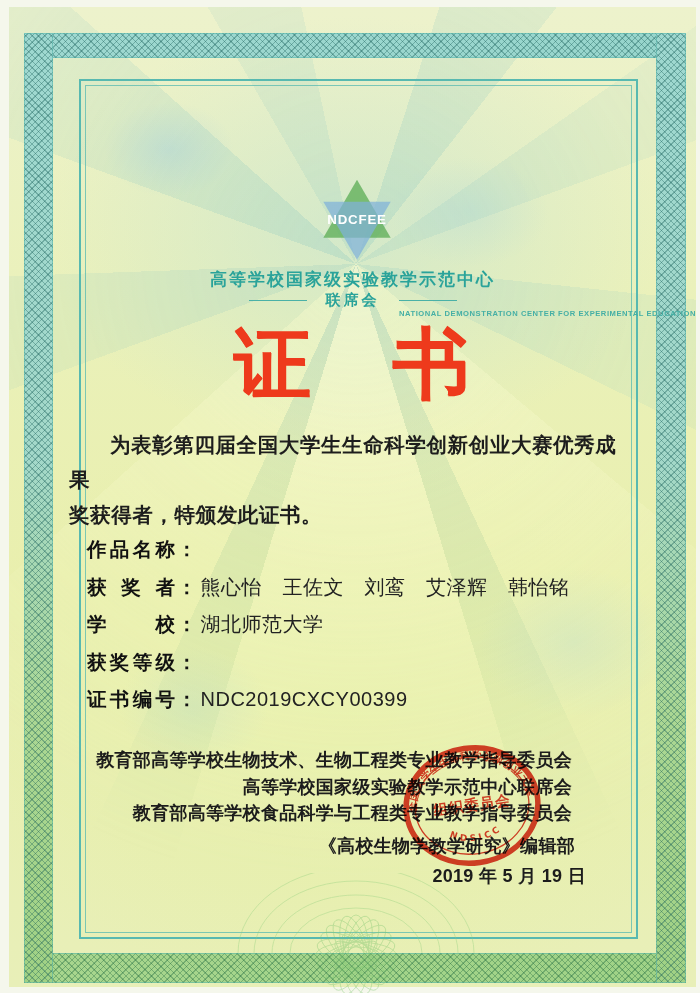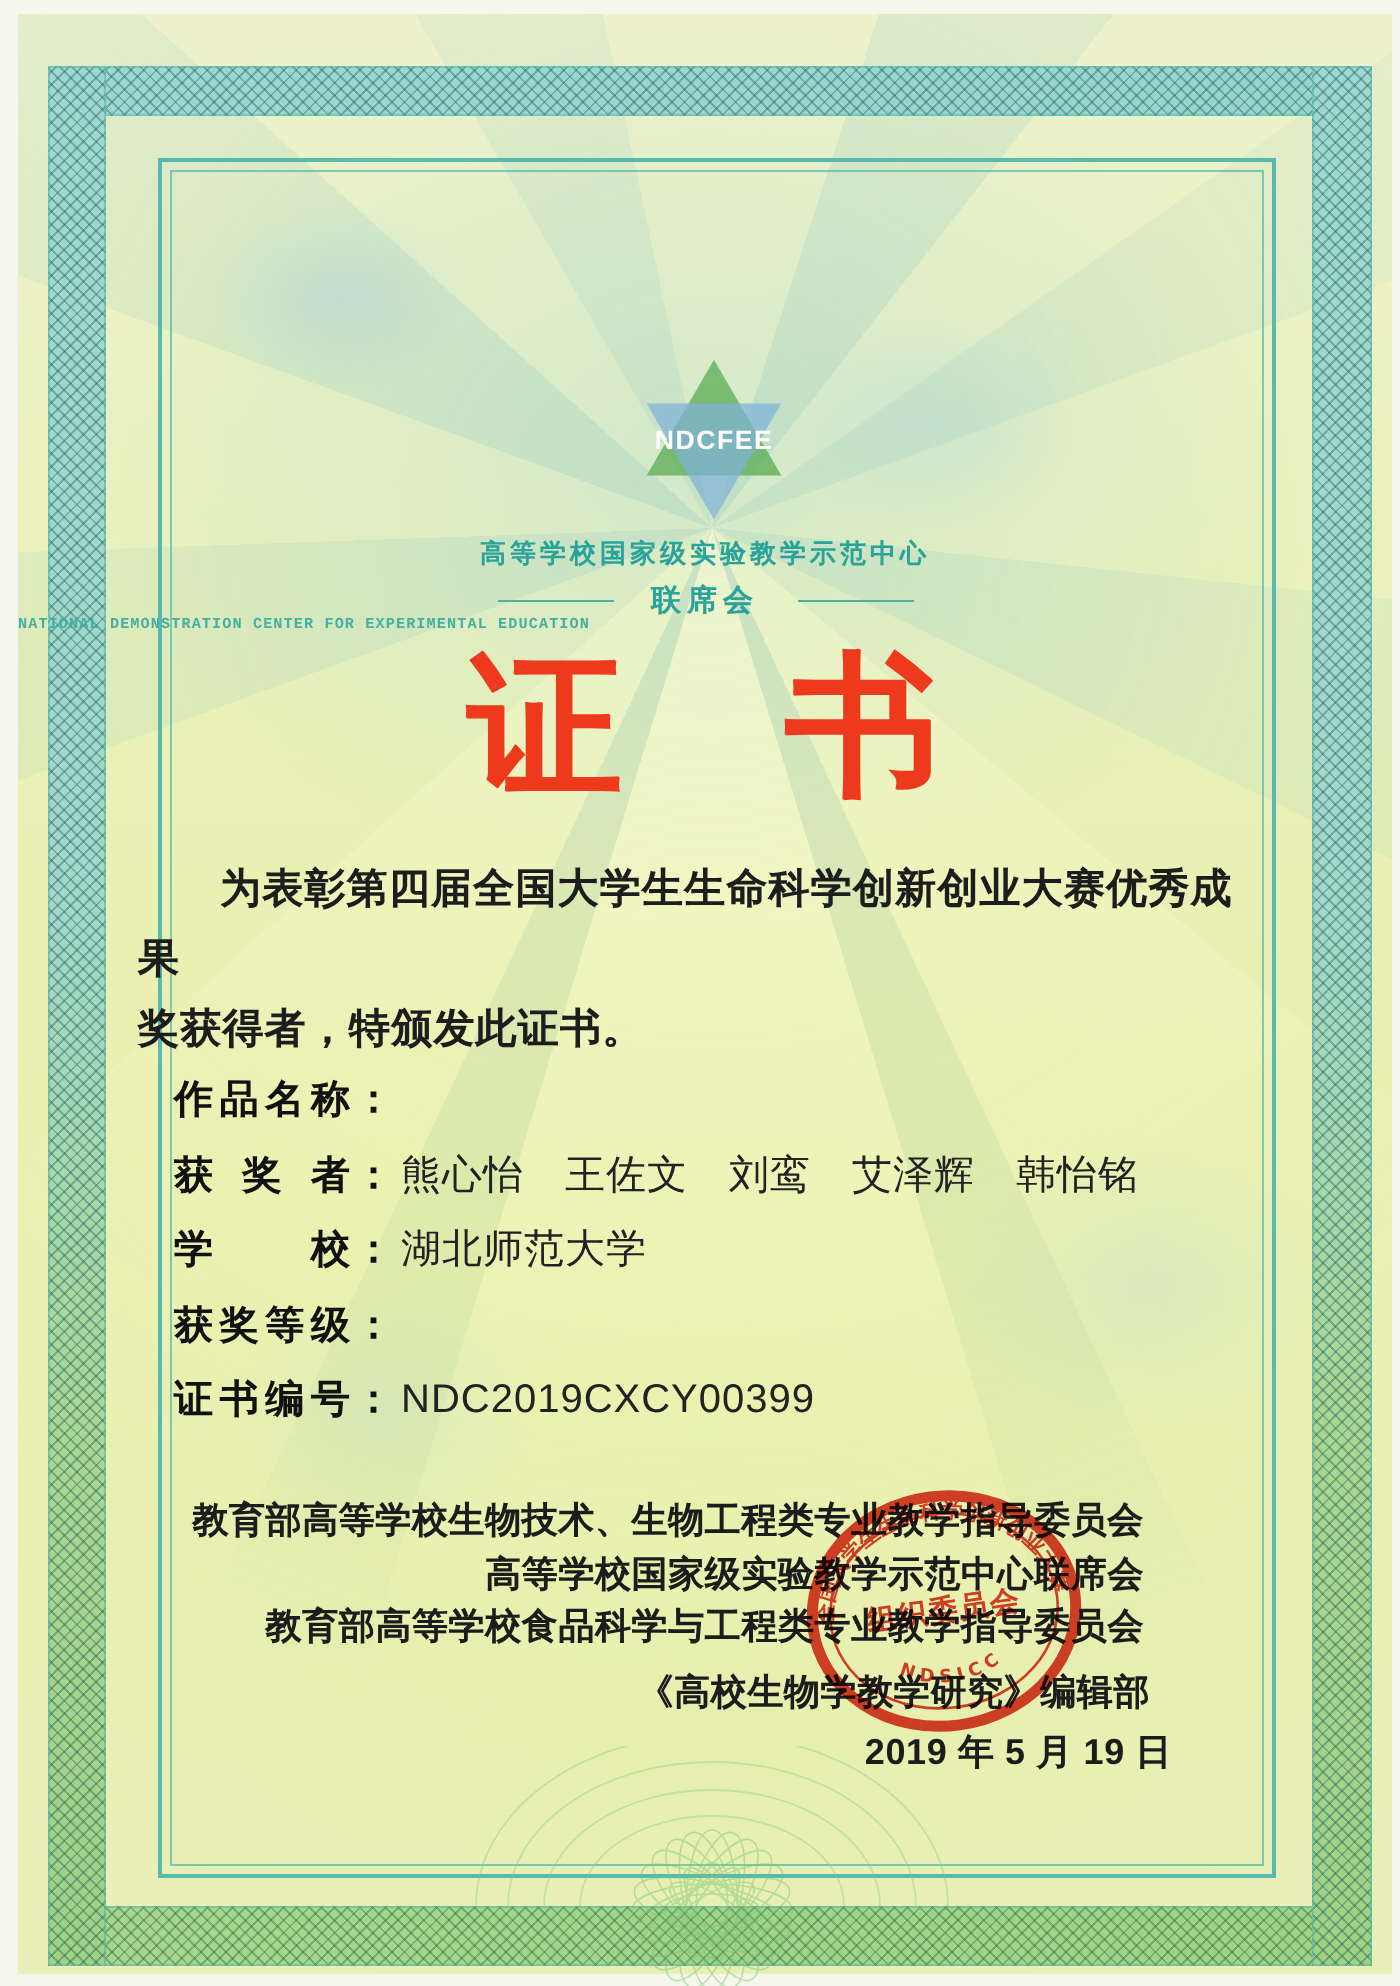--- a/index.html
+++ b/index.html
@@ -71,31 +71,31 @@
   .blob{position:absolute;pointer-events:none;border-radius:50%;}
   .blob1{left:95px;top:95px;width:130px;height:95px;background:radial-gradient(closest-side,rgba(150,200,230,0.30),transparent);}
   .blob2{left:380px;top:150px;width:160px;height:110px;background:radial-gradient(closest-side,rgba(150,205,228,0.22),transparent);}
   .blob3{left:470px;top:560px;width:190px;height:150px;background:radial-gradient(closest-side,rgba(150,205,228,0.20),transparent);}
   .blob4{left:110px;top:640px;width:150px;height:120px;background:radial-gradient(closest-side,rgba(150,205,228,0.16),transparent);}
 
   
   .logo{position:absolute;left:301px;top:166px;width:94px;height:92px;}
   .org-name{
     position:absolute;left:0;right:0;top:261px;text-align:center;
-    font-size:13px;font-weight:600;letter-spacing:2px;color:#2aa39a;
+    font-size:17px;font-weight:600;letter-spacing:2px;color:#2aa39a;
   }
   .org-sub{
     position:absolute;left:0;right:0;top:284px;
     display:flex;align-items:center;justify-content:center;gap:19px;
     font-size:15px;font-weight:600;letter-spacing:3px;color:#2aa39a;
   }
   .org-sub .line{width:58px;height:0;border-top:1.5px solid #4ab1a7;}
   .org-en{
-    position:absolute;left:0;right:0;top:302px;text-align:left;
-    font-size:7.6px;font-weight:600;letter-spacing:0.55px;color:#45afa5;font-family:Liberation Mono, monospace;
+    position:absolute;left:0;right:0;top:302px;text-align:right;
+    font-size:7.6px;font-weight:600;letter-spacing:0.55px;color:#45afa5;
   }
   
   .title{
     position:absolute;left:0;right:0;top:306px;text-align:center;
     font-size:77px;line-height:100px;font-weight:900;color:#ee3a1c;
     word-spacing:56px;letter-spacing:2px;
     text-shadow:0.5px 0.5px 0 #ee3a1c;
   }
   
   .citation{

